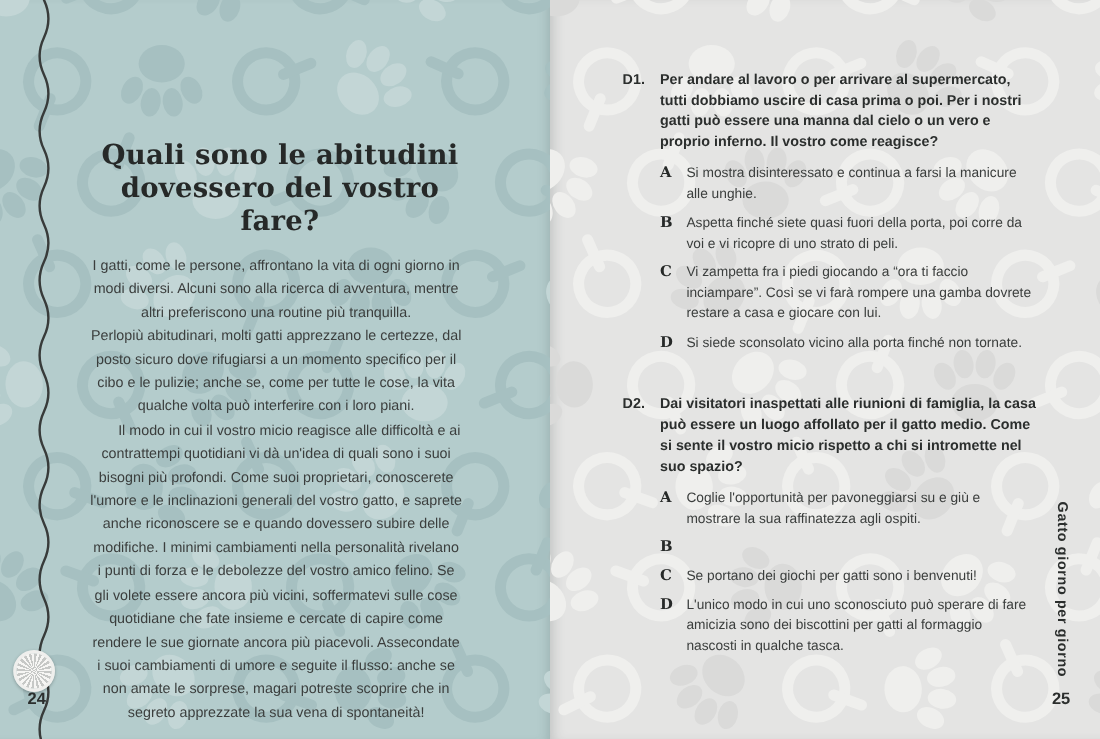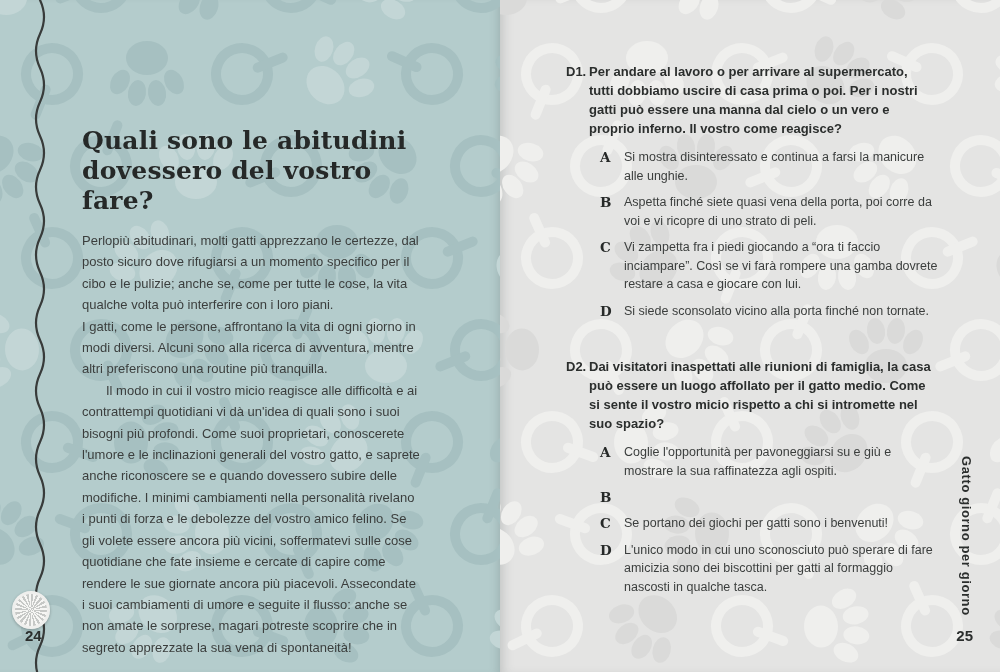--- a/index.html
+++ b/index.html
@@ -8,21 +8,21 @@
 
   .spread {
     position:relative;
     width:1000px; height:672px;
     margin:0 auto;
     overflow:hidden;
     background:#e4e4e3;
   }
 
   .page { position:absolute; top:0; height:672px; width:500px; overflow:hidden; }
-  .page-left  { left:0;   background:#b4cccc; box-shadow:inset -8px 0 10px -6px rgba(50,62,62,.18); }
+  .page-left  { left:0;   background:#b4cccc; box-shadow:inset -8px 0 10px -6px rgba(50,62,62,.18);text-align:center; }
   .page-right { left:500px; background:#e4e4e3; box-shadow:inset 8px 0 12px -6px rgba(50,62,62,.22); }
 
   svg.pattern { position:absolute; inset:0; width:100%; height:100%; pointer-events:none; }
 
   
   .wavy { position:absolute; left:30px; top:0; width:20px; height:672px; }
 
   .title {
     position:absolute; left:82px; top:126px; width:345px;
     font-family:"DejaVu Serif", serif;
@@ -48,21 +48,21 @@
 
   .pagenum { position:absolute; font-weight:bold; font-size:15px; color:#2b2e2d; }
   .pagenum-left  { left:25px;  top:627px; }
   .pagenum-right { right:27px; top:627px; }
 
   
   .qblock { position:absolute; left:66px; width:384px; color:#2b2e2d; }
   #q1 { top:62px; }
   #q2 { top:330px;margin-top:27px; }
 
-  .q-head { display:flex; font-weight:bold; font-size:13px; line-height:19px; color:#2b2e2d; }
+  .q-head { display:flex; gap:11px; font-weight:bold; font-size:13px; line-height:19px; color:#2b2e2d; }
   .q-id   { flex:none; width:23px; }
   .q-text { width:342px; }
 
   .options { margin:10px 0 0 34px; display:flex; flex-direction:column; gap:8px; }
   .opt { display:flex; gap:10px; font-size:12.5px; line-height:18.5px; color:#3b3e3d; }
   .opt-letter {
     flex:none; width:14px;
     font-family:"DejaVu Serif", serif; font-weight:bold;
     font-size:13.5px; line-height:18px; color:#262928;
   }
@@ -152,22 +152,22 @@
       <path d="M10 0 q8 17 0 34 q-8 17 0 34 q8 17 0 34 q-8 17 0 34 q8 17 0 34 q-8 17 0 34 q8 17 0 34 q-8 17 0 34 q8 17 0 34 q-8 17 0 34 q8 17 0 34 q-8 17 0 34 q8 17 0 34 q-8 17 0 34 q8 17 0 34 q-8 17 0 34 q8 17 0 34 q-8 17 0 34 q8 17 0 34 q-8 17 0 34" fill="none" stroke="#383b3a" stroke-width="2.2" stroke-linecap="round"></path>
     </svg>
 
     <h1 class="title">
       <span class="tline">Quali sono le abitudini</span>
       <span class="tline">dovessero del vostro</span>
       <span class="tline">fare?</span>
     </h1>
 
     <div class="body-text">
+      <p>I gatti, come le persone, affrontano la vita di ogni giorno in modi diversi. Alcuni sono alla ricerca di avventura, mentre altri preferiscono una routine più tranquilla.</p>
       <p>Perlopiù abitudinari, molti gatti apprezzano le certezze, dal posto sicuro dove rifugiarsi a un momento specifico per il cibo e le pulizie; anche se, come per tutte le cose, la vita qualche volta può interferire con i loro piani.</p>
-      <p>I gatti, come le persone, affrontano la vita di ogni giorno in modi diversi. Alcuni sono alla ricerca di avventura, mentre altri preferiscono una routine più tranquilla.</p>
       <p class="indent">Il modo in cui il vostro micio reagisce alle difficoltà e ai contrattempi quotidiani vi dà un'idea di quali sono i suoi bisogni più profondi. Come suoi proprietari, conoscerete l'umore e le inclinazioni generali del vostro gatto, e saprete anche riconoscere se e quando dovessero subire delle modifiche. I minimi cambiamenti nella personalità rivelano i punti di forza e le debolezze del vostro amico felino. Se gli volete essere ancora più vicini, soffermatevi sulle cose quotidiane che fate insieme e cercate di capire come rendere le sue giornate ancora più piacevoli. Assecondate i suoi cambiamenti di umore e seguite il flusso: anche se non amate le sorprese, magari potreste scoprire che in segreto apprezzate la sua vena di spontaneità!</p>
     </div>
 
     <div class="stamp"></div>
     <div class="pagenum pagenum-left">24</div>
   </div>
 
   <div class="page page-right">
     <svg class="pattern" aria-hidden="true">
         <use href="#paw-shape" xlink:href="#paw-shape" transform="translate(6 -18) rotate(0)" color="#dadad9"></use>
@@ -225,21 +225,21 @@
         <span class="q-id">D1.</span>
         <span class="q-text">Per andare al lavoro o per arrivare al supermercato, tutti dobbiamo uscire di casa prima o poi. Per i nostri gatti può essere una manna dal cielo o un vero e proprio inferno. Il vostro come reagisce?</span>
       </div>
       <div class="options">
         <div class="opt">
           <span class="opt-letter">A</span>
           <span class="opt-text">Si mostra disinteressato e continua a farsi la manicure alle unghie.</span>
         </div>
         <div class="opt">
           <span class="opt-letter">B</span>
-          <span class="opt-text">Aspetta finché siete quasi vena della porta, poi corre da voi e vi ricopre di uno strato di peli.</span>
+          <span class="opt-text">Aspetta finché siete quasi fuori della porta, poi corre da voi e vi ricopre di uno strato di peli.</span>
         </div>
         <div class="opt">
           <span class="opt-letter">C</span>
           <span class="opt-text">Vi zampetta fra i piedi giocando a “ora ti faccio inciampare”. Così se vi farà rompere una gamba dovrete restare a casa e giocare con lui.</span>
         </div>
         <div class="opt">
           <span class="opt-letter">D</span>
           <span class="opt-text">Si siede sconsolato vicino alla porta finché non tornate.</span>
         </div>
       </div>

